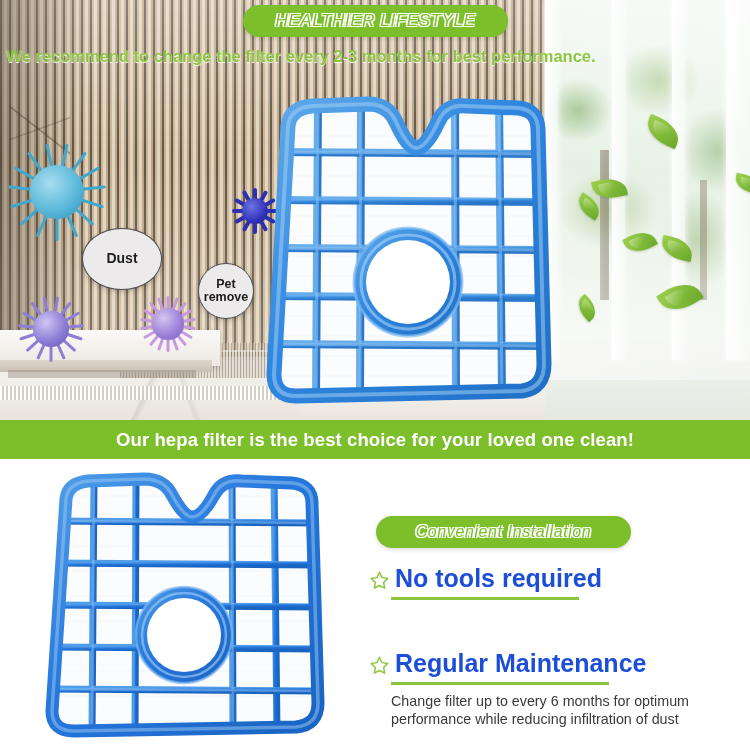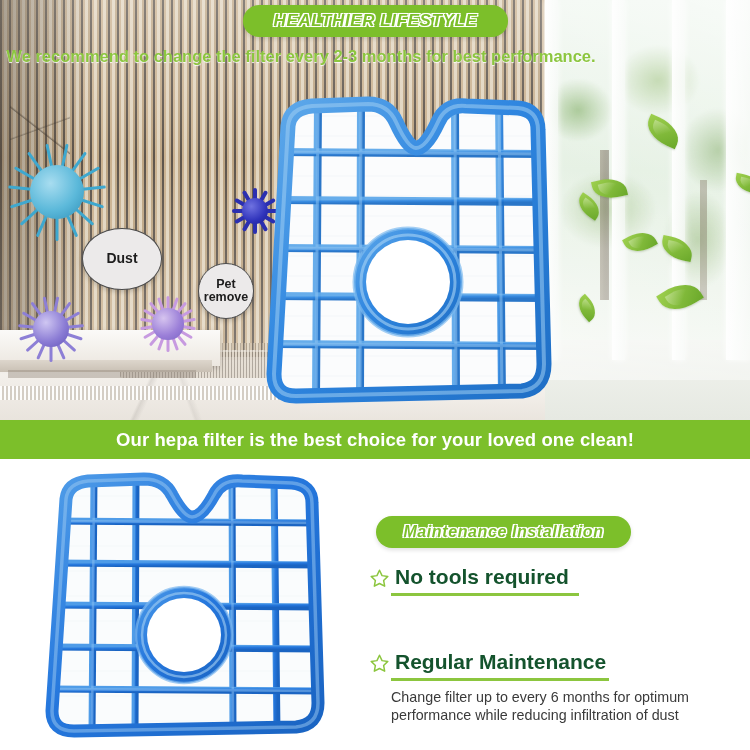--- a/index.html
+++ b/index.html
@@ -153,21 +153,21 @@
   }
 
   
   .filter-wrap { position: absolute; }
   .filter-svg { display: block; width: 100%; height: 100%; overflow: visible; }
 
   
   .pill {
     position: absolute; display: flex; align-items: center; justify-content: center;
     border-radius: 999px; color: #ffffff;
-    font-weight: 700; font-style: italic; letter-spacing: .6px;
+    font-weight: 400; font-style: italic; letter-spacing: .6px;
     text-shadow:
       -1.4px -1.4px 0 #fff, 1.4px -1.4px 0 #fff,
       -1.4px 1.4px 0 #fff, 1.4px 1.4px 0 #fff,
       0 0 2px rgba(255,255,255,.9);
     box-shadow: 0 2px 4px rgba(0,0,0,.13);
   }
   .pill span { color: #7cbf2a; }
 
   .headline {
     position: absolute; left: 0; top: 46px; width: 602px;
@@ -187,21 +187,21 @@
 
   
   .bottom { position: absolute; left: 0; top: 459px; width: 750px; height: 291px; background: #fff; }
 
   .feat { position: absolute; }
   .feat-head {
     display: flex; align-items: center; gap: 5px;
   }
   .star { width: 21px; height: 21px; flex: 0 0 auto; }
   .feat-title {
-    color: #14532d; font-size: 21px; font-weight: 800; line-height: 1;
+    color: #1d4ed8; font-size: 25px; font-weight: 800; line-height: 1;
     padding-bottom: 3px;
   }
   .feat-underline {
     height: 2.5px; background: #8cc63f; margin-top: 3px;
   }
   .feat-body {
     margin-top: 7px; color: #3a3a3a; font-size: 14.3px;
     line-height: 1.32; font-weight: 400;
   }
 </style>
@@ -501,21 +501,21 @@
         <path d="M30,28 Q32,12 52,10 L108,8 Q128,8 136,24 Q148,46 156,46
                  Q166,46 178,24 Q186,8 206,10 L256,12 Q276,14 276,32
                  L282,232 Q282,254 260,256 L38,260 Q16,260 16,240 Z" fill="none" stroke="url(#frameGradBot)" stroke-width="13" stroke-linejoin="round"></path>
         <path d="M30,28 Q32,12 52,10 L108,8 Q128,8 136,24 Q148,46 156,46
                  Q166,46 178,24 Q186,8 206,10 L256,12 Q276,14 276,32
                  L282,232 Q282,254 260,256 L38,260 Q16,260 16,240 Z" fill="none" stroke="#9ccaf2" stroke-width="3.5" opacity=".5" stroke-linejoin="round"></path>
       </svg>
     </div>
 
     <div class="pill" style="left:376px;top:57px;width:255px;height:32px;background:#7cbf2a;font-size:16px">
-      <span>Maintenance Installation</span>
+      <span>Convenient Installation</span>
     </div>
 
     <div class="feat" style="left:369px;top:107px;width:364px">
       <div class="feat-head">
         <svg class="star" viewBox="0 0 24 24">
           <path d="M12 2.6l2.9 6.1 6.6.9-4.8 4.6 1.2 6.6L12 17.7 6.1 20.8l1.2-6.6L2.5 9.6l6.6-.9z" fill="none" stroke="#8cc63f" stroke-width="1.7" stroke-linejoin="round"></path>
         </svg>
         <div class="feat-title">No tools required</div>
       </div>
       <div class="feat-underline" style="width:188px;margin-left:22px"></div>

